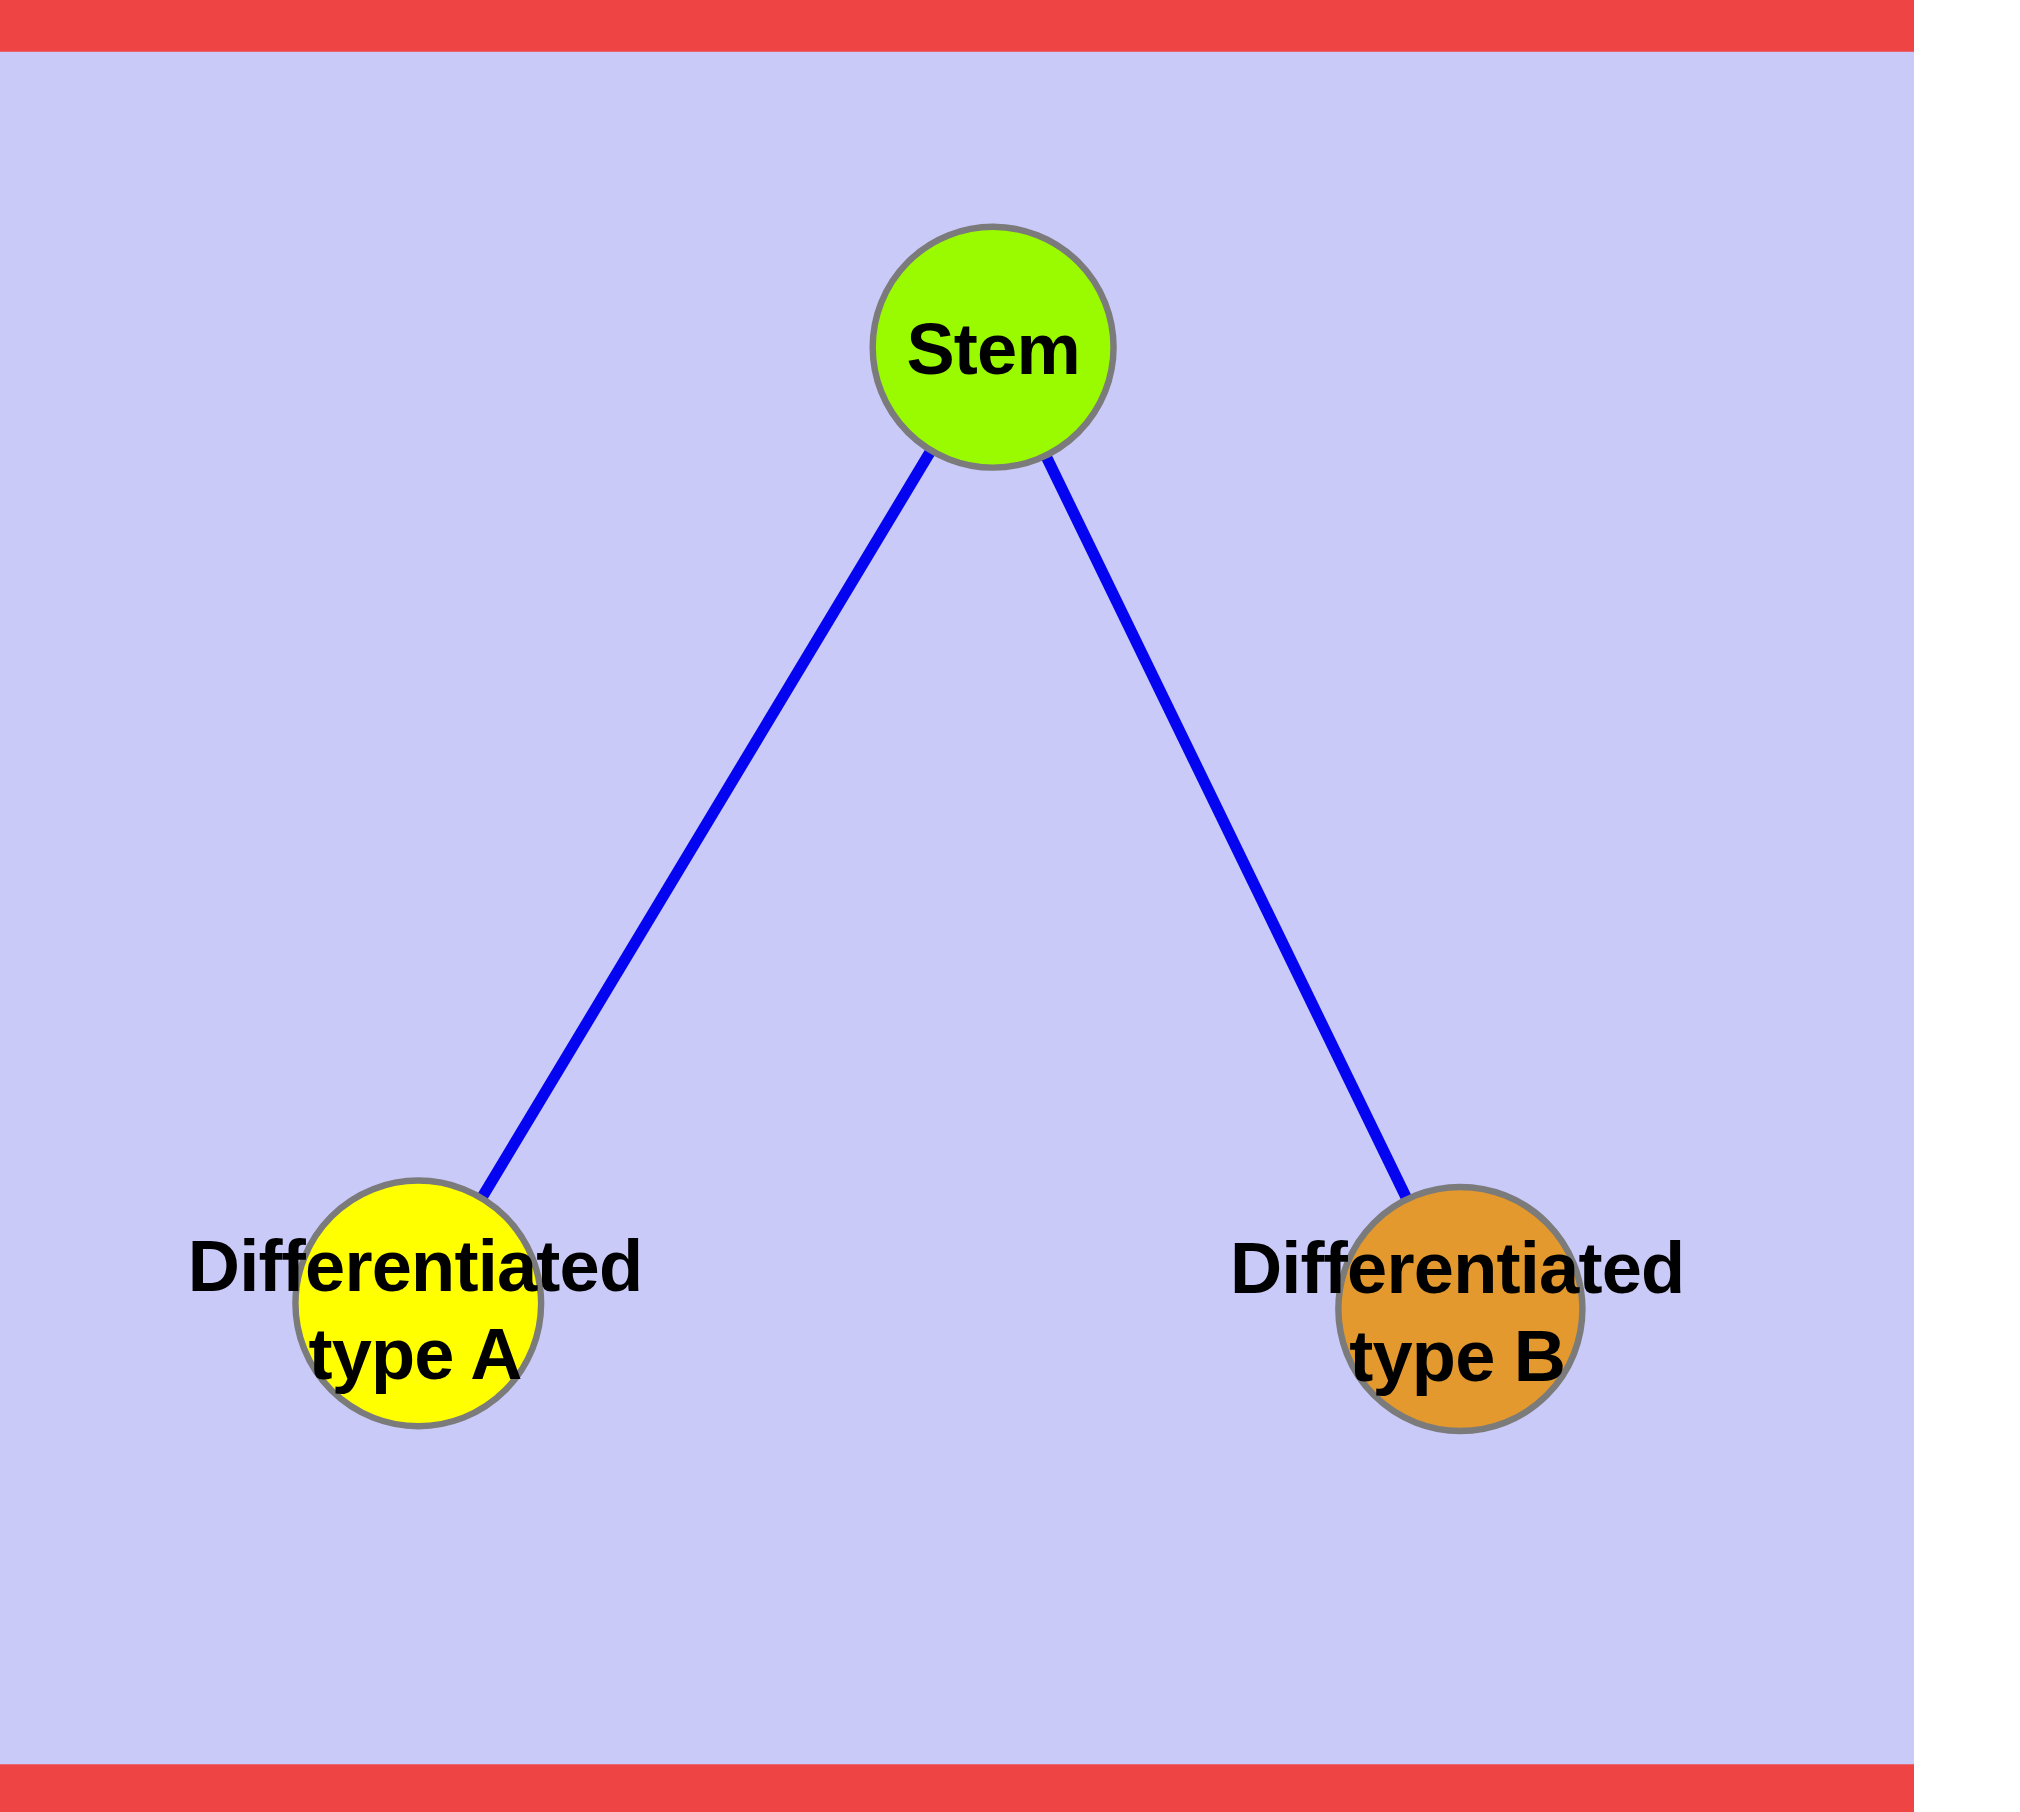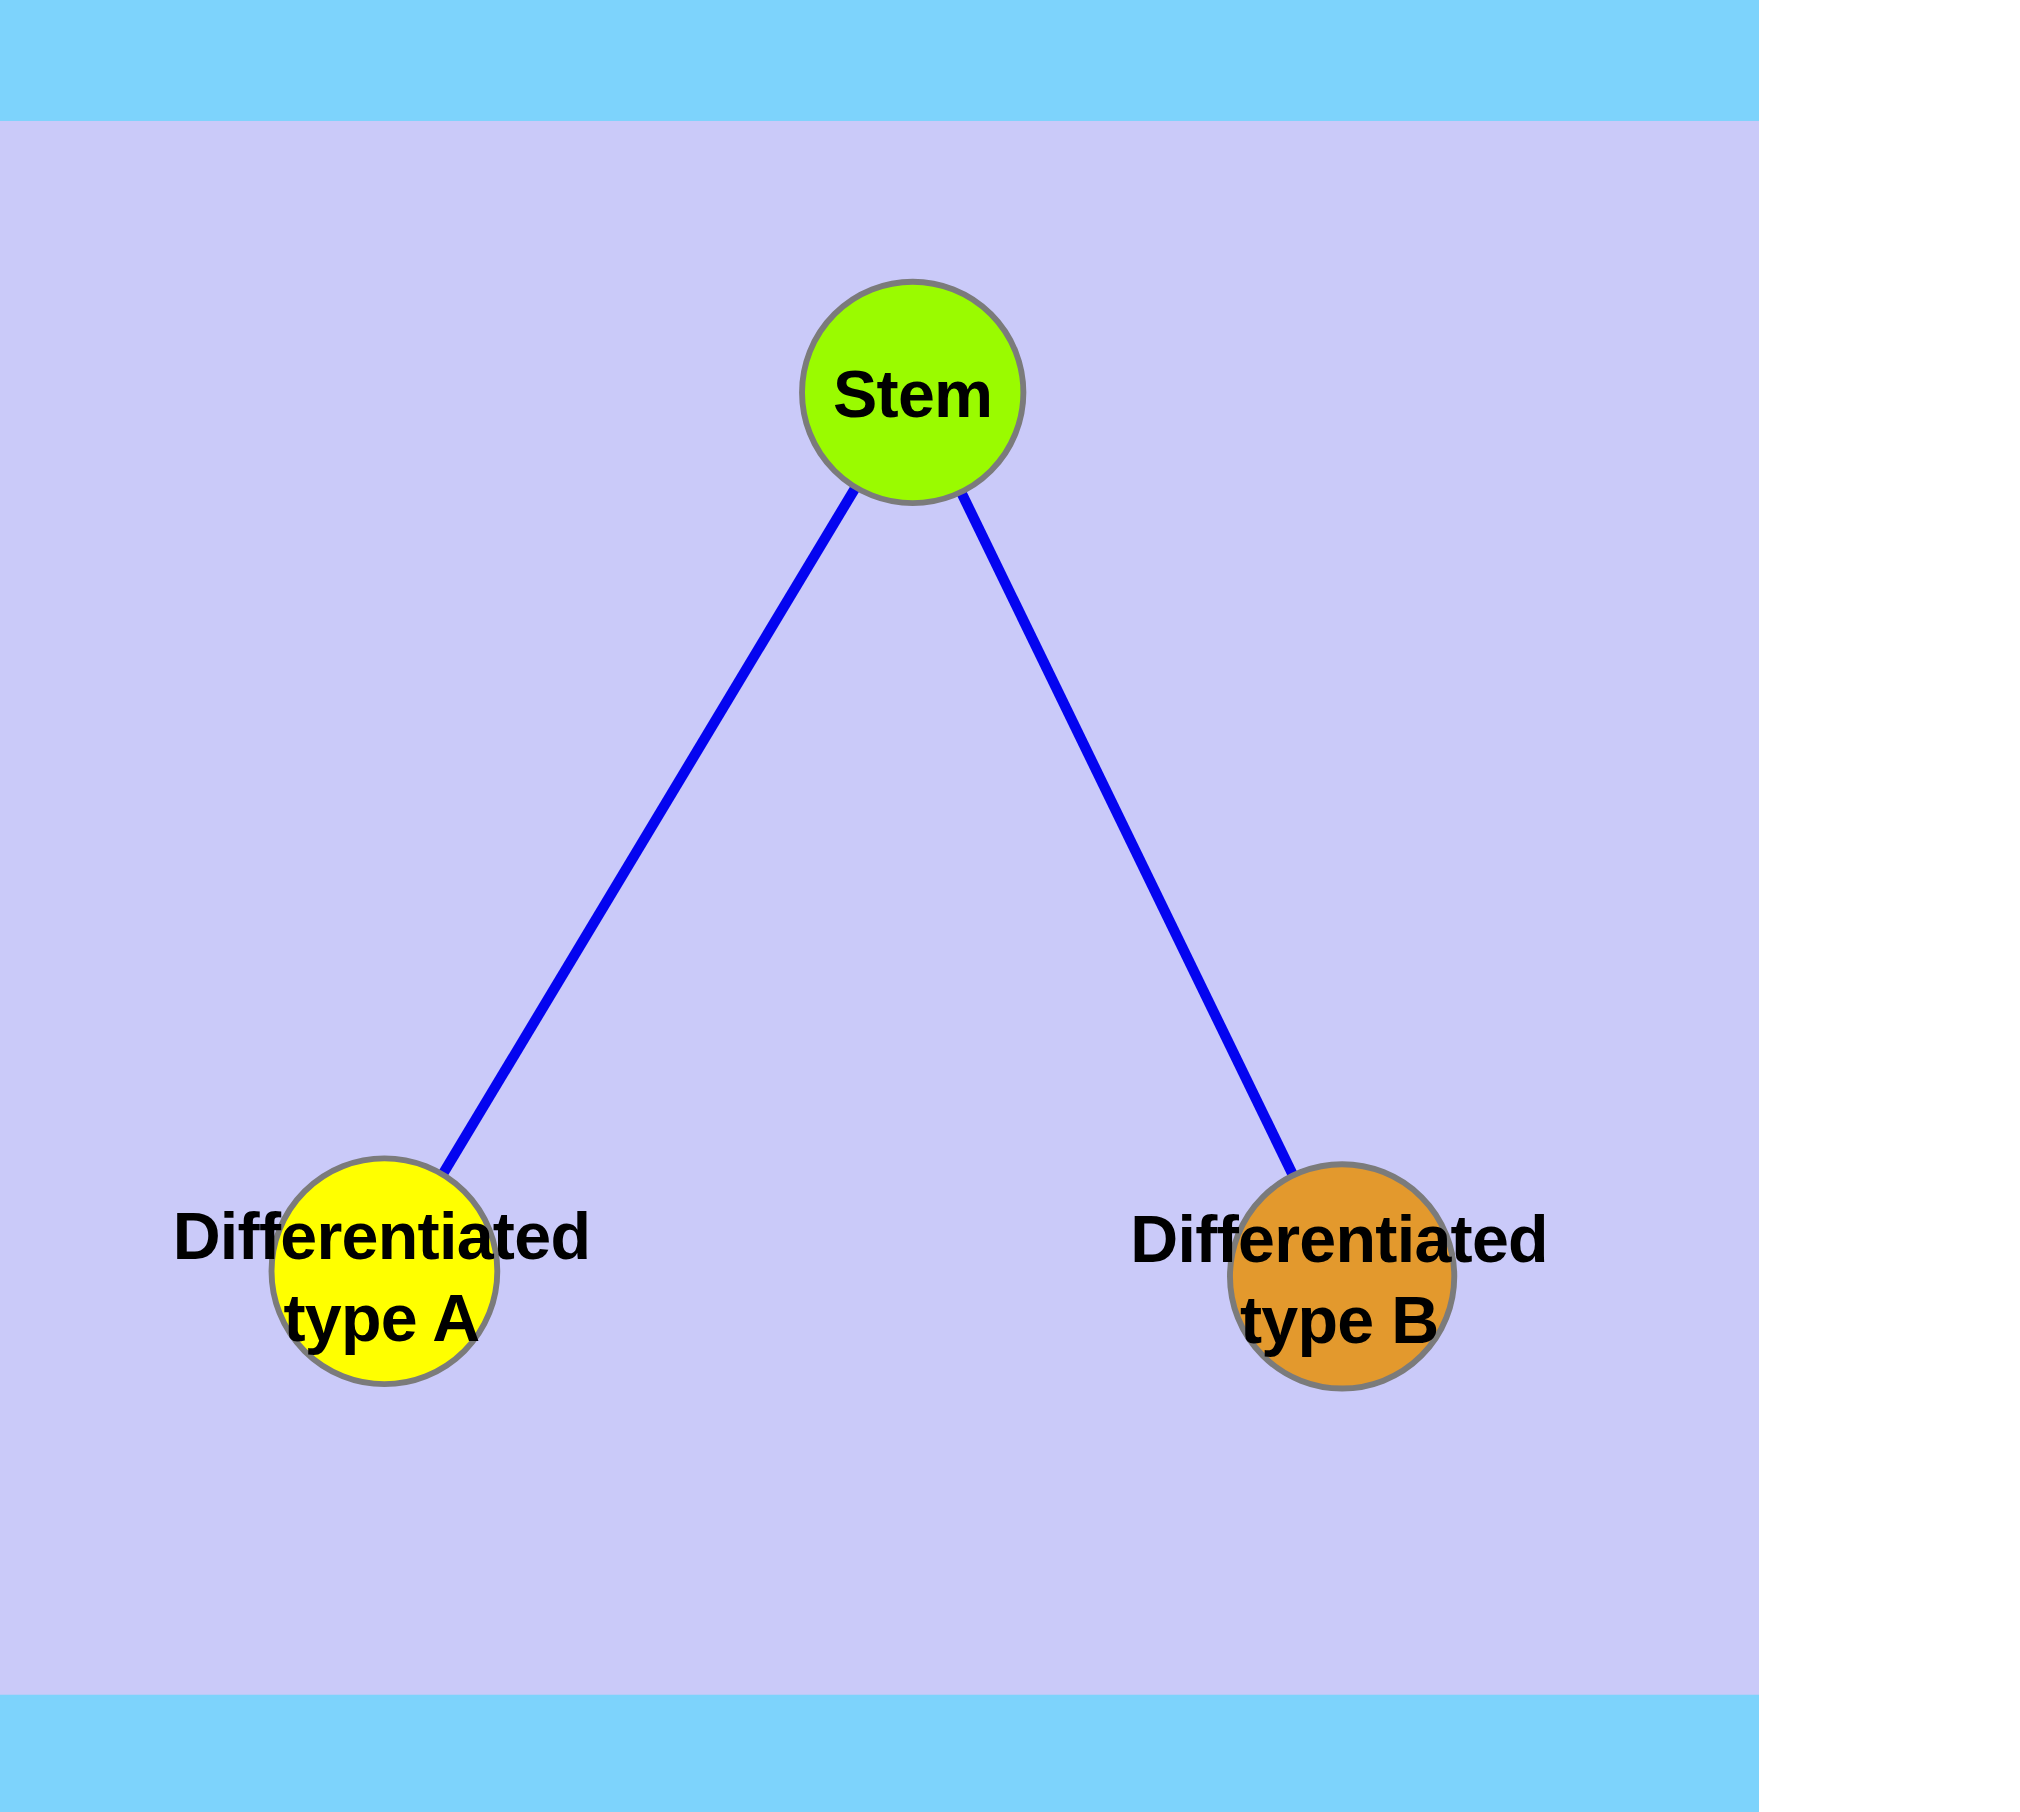--- a/index.html
+++ b/index.html
@@ -1,21 +1,21 @@
 <!DOCTYPE html>
 <html style="font-size:13.6px"><head>
 <meta charset="utf-8">
 <style>
   html, body { margin: 0; padding: 0; background: #ffffff; }
   .stage {
     position: relative;
-    width: 1759px;
+    width: 1914px;
     height: 1812px;
     overflow: hidden;
-    background: #7dd3fc;
+    background: #ef4444;
   }
   .stage svg { display: block; width: 100%; height: 100%; }
   .edge { stroke-width: 14; fill: none; }
   .node-circle { stroke-width: 8; }
   .node-label {
     font-family: "Liberation Sans", "DejaVu Sans", sans-serif;
     font-weight: bold;
     font-size: 90px;
     text-anchor: middle;
     letter-spacing: -1px;

